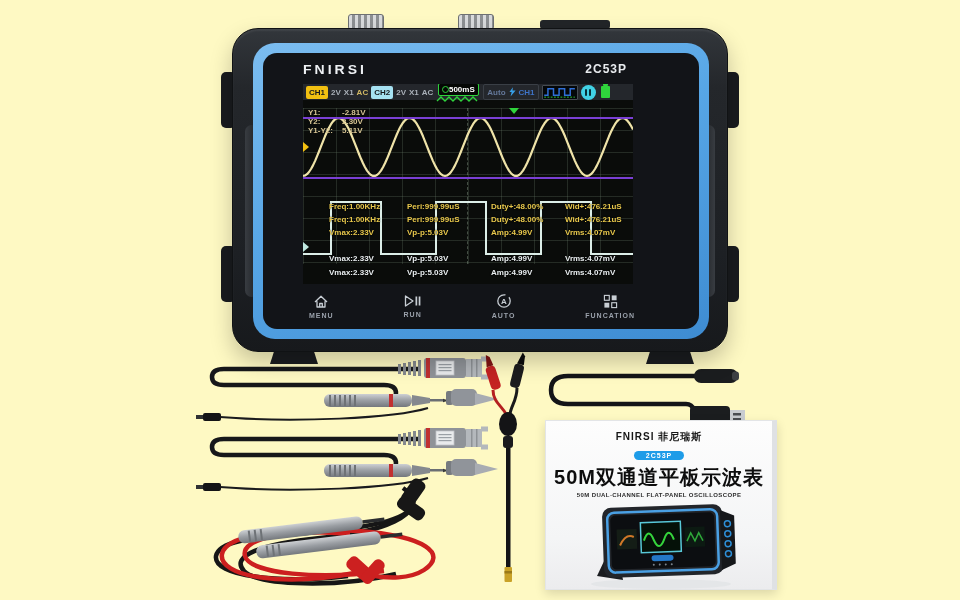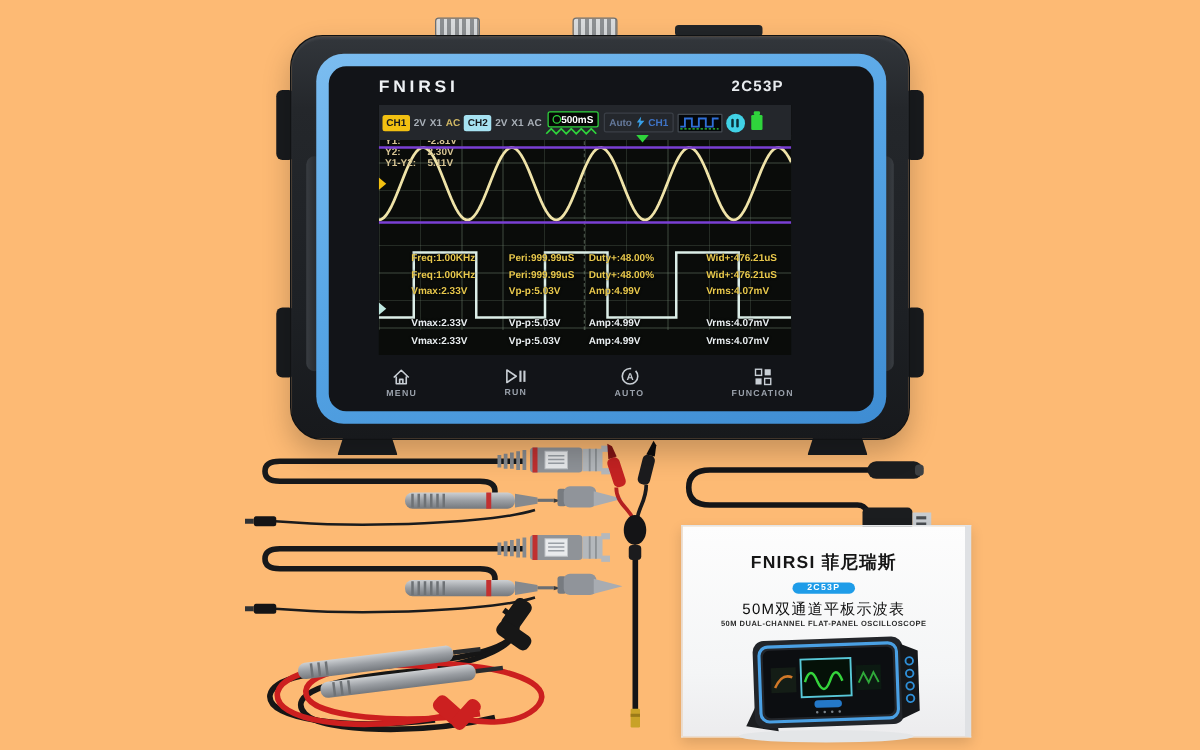--- a/index.html
+++ b/index.html
@@ -1,17 +1,17 @@
 <!DOCTYPE html>
 <html><head>
 <meta charset="utf-8">
 <style>
   *{box-sizing:border-box;margin:0;padding:0}
   body{background:#fff;font-family:"Liberation Sans",sans-serif}
-  .stage{position:relative;width:960px;height:600px;background:#fdba74;overflow:hidden}
+  .stage{position:relative;width:960px;height:600px;background:#fef9c3;overflow:hidden}
 
   
   .device{position:absolute;left:232px;top:28px;width:496px;height:324px;background:linear-gradient(180deg,#32363b 0%,#24272b 18%,#1d2024 70%,#17191c 100%);border-radius:26px;border:1px solid #101214;box-shadow:0 10px 22px rgba(0,0,0,.22), inset 0 2px 2px rgba(255,255,255,.07);z-index:2}
   .knob{position:absolute;top:14px;width:36px;height:16px;border-radius:3px;background:repeating-linear-gradient(90deg,#d9dbdd 0 3px,#8d9093 3px 6px);border:1px solid #6d7073;z-index:1}
   .knob.k1{left:348px}.knob.k2{left:458px}
   .topbtn{position:absolute;left:540px;top:20px;width:70px;height:9px;background:#222528;border-radius:3px;z-index:1}
   .sidetab{position:absolute;width:15px;height:56px;background:#191b1e;border-radius:5px;z-index:1}
   .st1{left:221px;top:72px}.st2{left:724px;top:72px}.st3{left:221px;top:246px}.st4{left:724px;top:246px}
   .grip{position:absolute;top:96px;width:13px;height:172px;border-radius:8px;background:linear-gradient(90deg,#383c41,#1e2125);z-index:3}
   .grip.gl{left:12px}.grip.gr{right:12px;background:linear-gradient(270deg,#383c41,#1e2125)}
@@ -24,21 +24,21 @@
   .panel-header{position:absolute;left:0;top:0;width:100%;height:30px}
   .logo{position:absolute;left:40px;top:8px;color:#eef1f4;font-weight:bold;font-size:14px;letter-spacing:3px;transform:scaleY(.95)}
   .model{position:absolute;right:72px;top:9px;color:#e8ebee;font-weight:bold;font-size:12px;letter-spacing:1px}
 
   
   .screen{position:absolute;left:40px;top:31px;width:330px;height:200px;background:#0a0c0a;overflow:hidden}
   .graticule{position:absolute;left:0;top:24px;width:330px;height:156px;
     background-image:repeating-linear-gradient(to right,rgba(112,132,112,.26) 0 1px,transparent 1px 33px),repeating-linear-gradient(to bottom,rgba(112,132,112,.26) 0 1px,transparent 1px 22px)}
   .vcenter{position:absolute;left:164px;top:24px;height:156px;width:0;border-left:1px dashed rgba(140,160,140,.45)}
 
-  .tb{position:absolute;top:0;left:0;width:330px;height:28px;background:#24272c;display:flex;align-items:center;gap:3px;padding:0 3px;font-size:8px;font-weight:bold;color:#aab1ba;z-index:6}
+  .tb{position:absolute;top:0;left:0;width:330px;height:16px;background:#24272c;display:flex;align-items:center;gap:3px;padding:0 3px;font-size:8px;font-weight:bold;color:#aab1ba;z-index:6}
   .chip{padding:2px 3px;border-radius:2px;color:#15181c}
   .chip.c1{background:#f2c011}
   .chip.c2{background:#a6e2f2}
   .tbt{color:#a9b0b8}.tbt.warm{color:#d2b964}
   .timebase{position:relative;display:flex;flex-direction:column;align-items:center}
   .tb-box{display:flex;align-items:center;gap:0;border:1px solid #2fd43c;background:#050705;padding:1px 3px;border-radius:2px;color:#fff}
   .tb-clock{width:7px;height:7px;border:1.5px solid #2fd43c;border-radius:50%}
   .trig{display:flex;align-items:center;gap:3px;border:1px solid #3a3f46;padding:2px 3px;border-radius:2px}
   .trig .mode{color:#64789a}.trig .src{color:#3f74c8}
   .thumb{width:36px;height:15px;background:#04070a;border:1px solid #454b52;border-radius:1px;flex:none}
@@ -53,33 +53,33 @@
   .cl1{top:9px}.cl2{top:69px}
   .cursor-readout{position:absolute;left:5px;top:0;z-index:4;font-size:8px;font-weight:bold;color:#d6c493;line-height:9px;white-space:nowrap}
   .cursor-readout b{display:inline-block;width:34px;font-weight:bold}
   .chmark{position:absolute;left:0;width:0;height:0;border-top:5px solid transparent;border-bottom:5px solid transparent;z-index:6}
   .chmark.y{top:34px;border-left:6px solid #f2c011}
   .chmark.c{top:158px;border-left:6px solid #bfe8e0}
 
   .measarea{position:absolute;left:0;top:112px;width:324px;height:88px}
   .mrow{position:absolute;left:0;width:100%;height:11px;font-size:8px;font-weight:bold;white-space:nowrap;z-index:5}
   .mrow span{position:absolute;text-shadow:0 0 2px rgba(0,0,0,.9)}
-  .mrow .m0{left:26px}.mrow .m1{left:104px}.mrow .m2{left:168px}.mrow .m3{left:262px}
+  .mrow .m0{left:26px}.mrow .m1{left:104px}.mrow .m2{left:188px}.mrow .m3{left:262px}
   .mrow.ch1{color:#e8c84c}.mrow.ch2{color:#e9eef0}
 
   
   .menu-bar{position:absolute;left:0;top:232px;width:100%;height:42px;display:flex;align-items:center;justify-content:space-between;padding:0 64px 0 46px}
   .menu-item{display:flex;flex-direction:column;align-items:center;gap:3px}
   .menu-item .mlabel{font-size:7px;letter-spacing:1px;color:#9aa1ab;font-weight:bold}
 
   
   .box{position:absolute;left:545px;top:420px;width:232px;height:170px;background:linear-gradient(180deg,#fdfdfd 0%,#f4f5f6 70%,#ececee 100%);border:1px solid #e3e5e7;border-right:5px solid #dfe1e4;box-shadow:0 4px 10px rgba(0,0,0,.14);text-align:center}
-  .box .brandline{margin-top:20px;font-size:14px;font-weight:bold;color:#161616;letter-spacing:1px}
+  .box .brandline{margin-top:9px;font-size:10px;font-weight:bold;color:#161616;letter-spacing:1px}
   .box .badge{display:inline-block;margin-top:3px;background:#1e9ce8;color:#fff;font-size:7px;font-weight:bold;padding:1px 12px;border-radius:8px;letter-spacing:1px}
-  .box .title{margin-top:2px;font-size:12px;font-weight:normal;color:#0d0d0d;letter-spacing:1px}
+  .box .title{margin-top:2px;font-size:20px;font-weight:bold;color:#0d0d0d;letter-spacing:1px}
   .box .subtitle{margin-top:1px;font-size:6px;font-weight:bold;color:#2c2c2c;letter-spacing:.4px}
   .box .boxart{margin-top:2px}
 
   svg{display:block}
   .acc{position:absolute}
 </style>
 </head>
 <body>
 
 <div class="stage">

